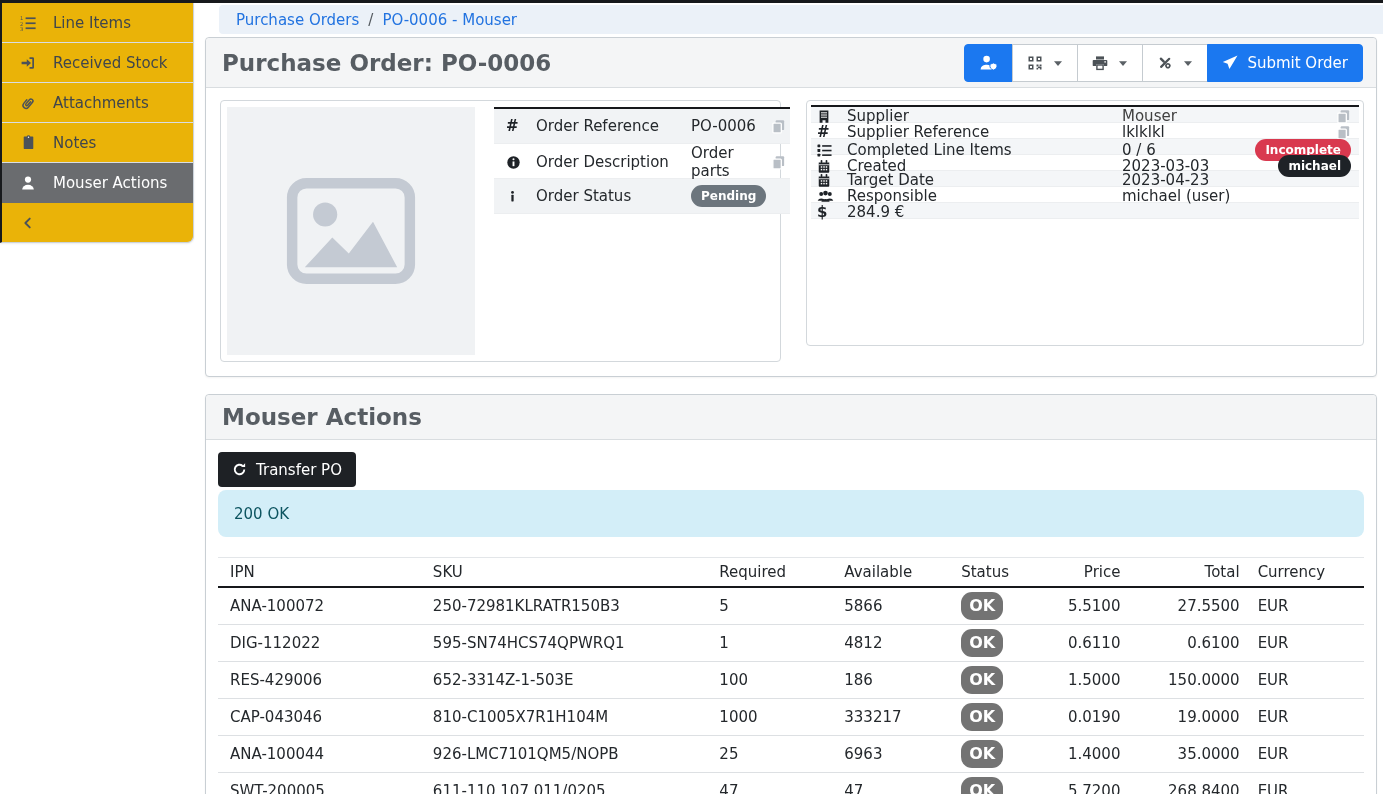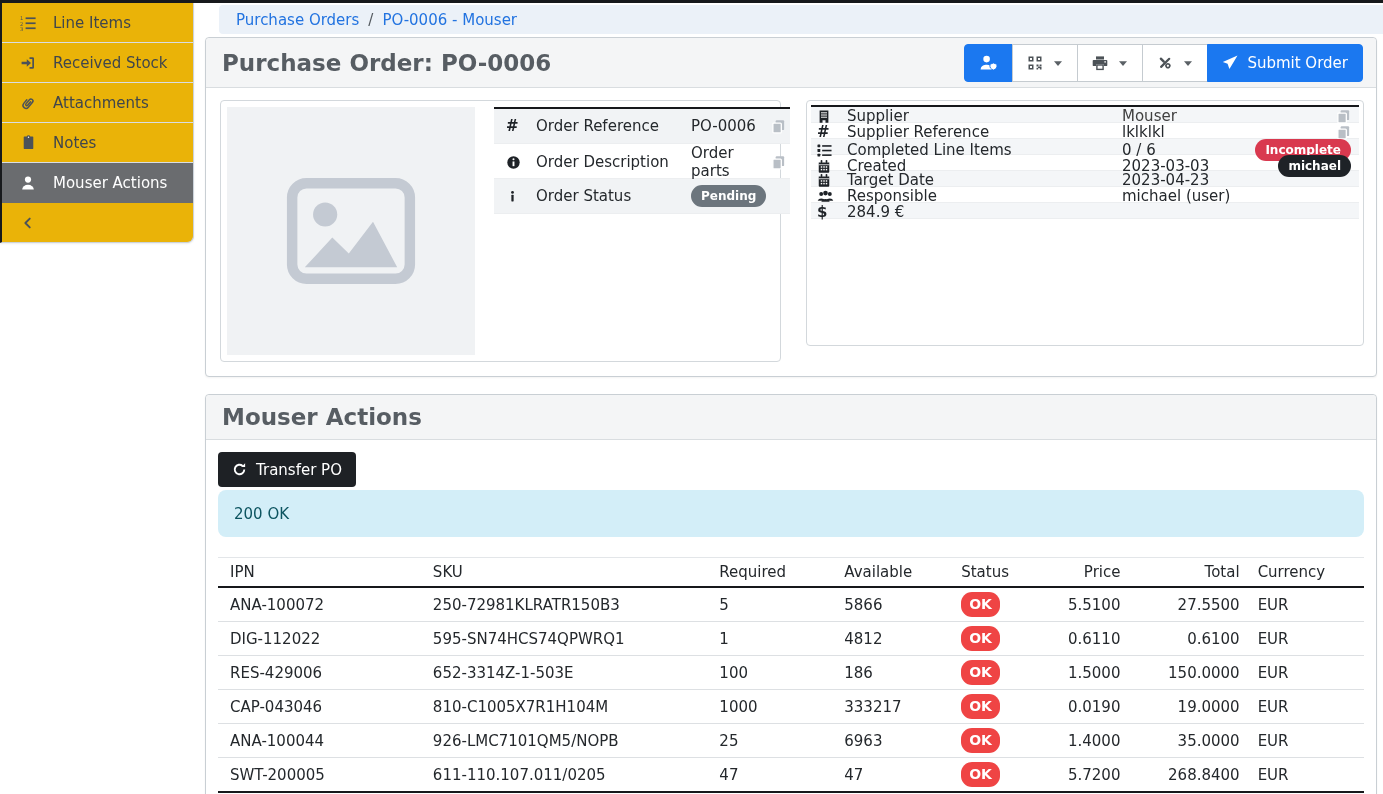--- a/index.html
+++ b/index.html
@@ -86,21 +86,21 @@
   .b-end { justify-self:end; }
 
   
   .badge {
     display:inline-block; padding:2px 10px; border-radius:11px; font-size:12px;
     font-weight:700; color:#fff; line-height:1.5; white-space:nowrap;
   }
   .badge.gray  { background:#6c757d; }
   .badge.red   { background:#d9394f; }
   .badge.dark  { background:#1e2227; }
-  .badge.green { background:#ef4444; font-size:14px; padding:2px 8px; }
+  .badge.green { background:#737373; font-size:16px; padding:2px 8px; }
 
   
   .panel.second { margin-top:17px; min-height:400px; }
   .panel.second .panel-header { min-height:45px; }
   .body2 { padding:12px 12px 0 12px; }
   .btn-dark {
     background:#1e2125; color:#fff; border:none; border-radius:4px; height:35px;
     padding:0 14px; font-size:15px; display:inline-flex; align-items:center; gap:9px;
     cursor:pointer; font-family:inherit;
   }

